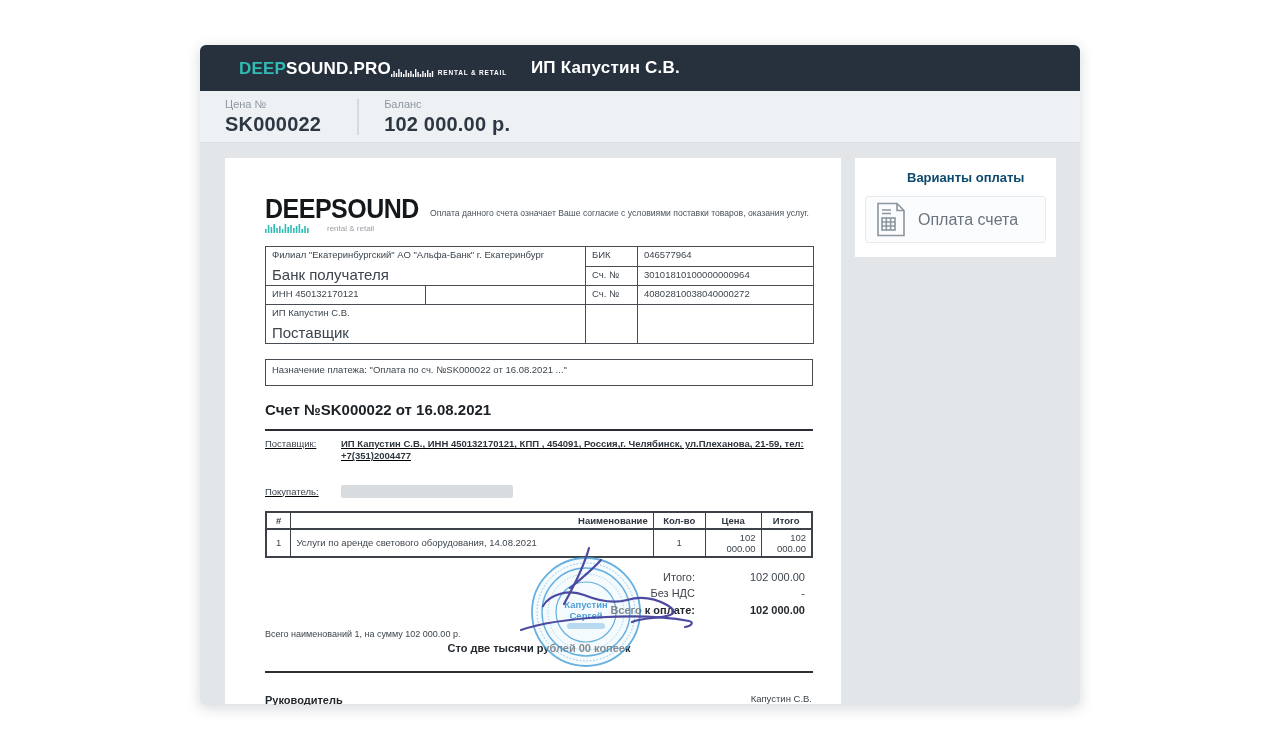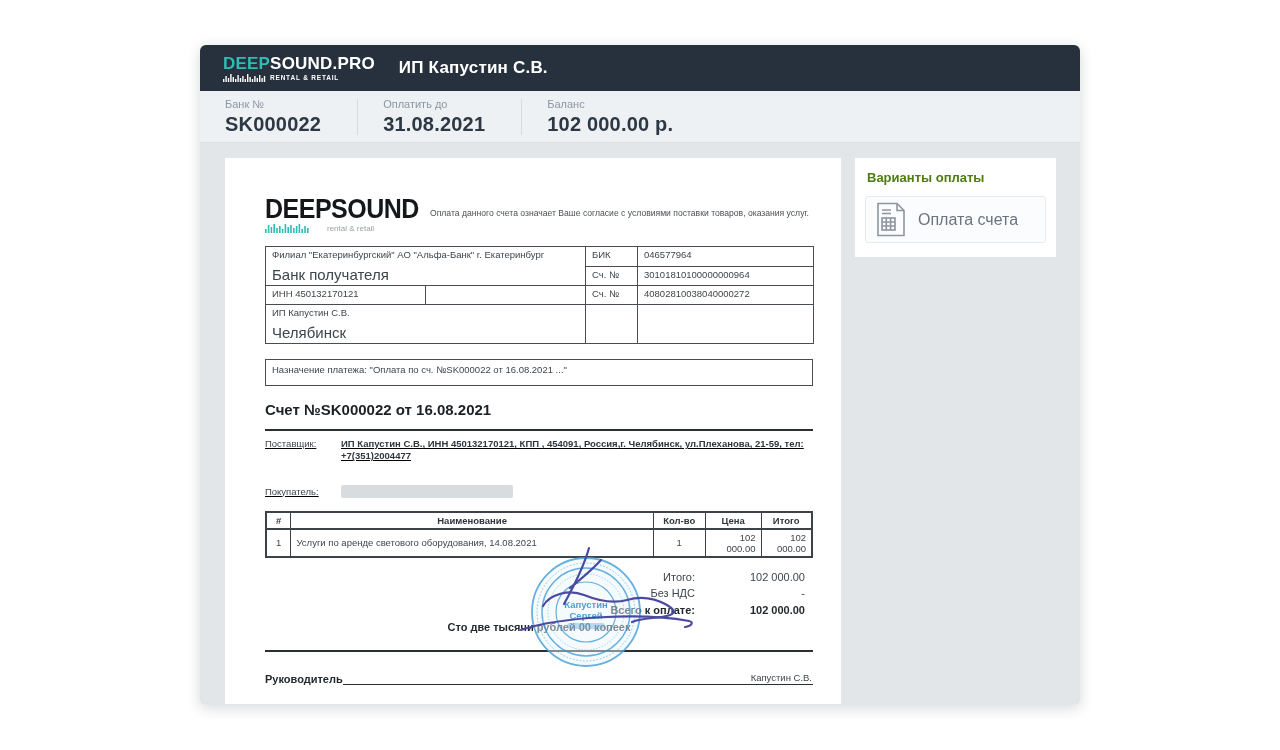--- a/index.html
+++ b/index.html
@@ -1,21 +1,21 @@
 <!DOCTYPE html>
 <html><head>
 <meta charset="utf-8">
 <style>
   * { margin:0; padding:0; box-sizing:border-box; }
   html,body { width:1280px; height:750px; background:#ffffff; font-family:"Liberation Sans",sans-serif; }
   .app { position:absolute; left:200px; top:45px; width:880px; height:660px; border-radius:6px; overflow:hidden; background:#e3e6e9; box-shadow:0 3px 14px rgba(30,40,50,.18); }
 
   
   .app-header { height:46px; background:#27313d; display:flex; align-items:center; }
-  .logo { margin-left:23px; display:flex; flex-direction:column; line-height:1; }
+  .logo { margin-left:39px; display:flex; flex-direction:row; line-height:1; }
   .logo-line1 { font-size:17px; font-weight:bold; letter-spacing:.2px; }
   .logo-deep { color:#2ebcb4; } .logo-rest { color:#ffffff; }
   .logo-line2 { display:flex; align-items:flex-end; gap:3px; margin-top:2px; }
   .logo-tagline { font-size:6.5px; font-weight:bold; color:#ffffff; letter-spacing:.8px; }
   .org-title { color:#ffffff; font-size:17px; font-weight:600; margin-left:24px; letter-spacing:.2px; }
 
   
   .stats { height:52px; background:#eef1f4; display:flex; align-items:center; border-bottom:1px solid #dde1e5; }
   .stat { padding:0 36px 0 25px; }
   .stat-label { font-size:11px; color:#8d97a1; margin-bottom:3px; }
@@ -47,42 +47,42 @@
   .hr-thick { width:548px; border-top:2px solid #2b2f33; margin-top:11px; }
 
   .party-row { display:flex; margin-top:7px; font-size:9.5px;text-decoration:underline; }
   .party-label { width:76px; color:#3d454d; flex-shrink:0; }
   .party-value { flex:1; font-weight:bold; color:#2f363d; line-height:1.3; }
   .redacted { width:172px; height:13px; background:#d9dcdf; border-radius:2px; filter:blur(.6px); }
 
   .items-table { width:548px; margin-top:13px; border:2px solid #3c4248; }
   .items-table th, .items-table td { border:1px solid #3c4248; font-size:9.5px; padding:2px 5px; color:#3d454d; }
   .items-table th { font-weight:bold; color:#2f363d; border-bottom:2px solid #3c4248; text-align:center; }
-  .items-table th.al { text-align:center; }
+  .items-table th.al { text-align:right; }
   .items-table td.c { text-align:center; }
   .items-table td.r { text-align:right; }
 
   .totals { width:540px; margin-top:11px; font-size:11px; color:#3d454d; }
   .total-row { display:flex; justify-content:flex-end; line-height:1.5; }
   .total-value { width:110px; text-align:right; }
   .total-bold { font-weight:bold; color:#24292e; }
 
   .summary { font-size:9px; margin-top:11px; color:#3d454d; }
   .amount-words { font-size:11px; font-weight:bold; margin-top:3px; color:#24292e;text-align:center; }
   .director-row { display:flex; margin-top:20px; align-items:flex-end; width:548px; }
   .director-label { font-size:11px; font-weight:bold; color:#24292e; }
   .director-line { flex:1; border-bottom:1px solid #2b2f33; height:13px; }
   .director-name { font-size:9.5px; color:#3d454d; border-bottom:1px solid #2b2f33; padding:0 1px 1px 6px; }
 
   .sig-overlay { position:absolute; left:268px; top:386px; width:230px; height:180px; pointer-events:none; }
 
   
   .sidebar { width:201px; }
   .payment-card { background:#ffffff; padding:12px 10px 14px; }
-  .payment-title { font-size:13px; font-weight:bold; color:#4d7c0f; padding-left:2px; }
+  .payment-title { font-size:13px; font-weight:bold; color:#0c4a6e; padding-left:2px;margin-left:40px; }
   .payment-option { margin-top:11px; height:47px; background:#fbfcfd; border:1px solid #e7eaed; border-radius:3px; display:flex; align-items:center; padding:0 10px; gap:12px; cursor:pointer; }
   .payment-option-label { font-size:16px; color:#6a747e; }
 </style>
 </head>
 <body>
 
 <div class="app">
 
   <div class="app-header">
     <div class="logo">
@@ -111,28 +111,24 @@
           </g>
         </svg>
         <span class="logo-tagline">RENTAL &amp; RETAIL</span>
       </div>
     </div>
     <div class="org-title">ИП Капустин С.В.</div>
   </div>
 
   <div class="stats">
     <div class="stat">
-      <div class="stat-label">Банк №</div>
+      <div class="stat-label">Цена №</div>
       <div class="stat-value">SK000022</div>
     </div>
     <div class="stat-divider"></div>
-    <div class="stat">
-      <div class="stat-label">Оплатить до</div>
-      <div class="stat-value">31.08.2021</div>
-    </div>
     <div class="stat-divider"></div>
     <div class="stat">
       <div class="stat-label">Баланс</div>
       <div class="stat-value">102 000.00 р.</div>
     </div>
   </div>
 
   <div class="content">
 
     <div class="invoice-card">
@@ -192,21 +188,21 @@
         <tr class="r19">
           <td>ИНН 450132170121</td>
           <td></td>
           <td>Сч. №</td>
           <td>40802810038040000272</td>
         </tr>
         <tr class="r39">
           <td colspan="2">
             <div class="cell-stack" style="height:34px;">
               <div style="font-weight:normal">ИП Капустин С.В.</div>
-              <div class="cellcap">Челябинск</div>
+              <div class="cellcap">Поставщик</div>
             </div>
           </td>
           <td></td>
           <td></td>
         </tr>
       </tbody>
         </table>
 
       <div class="purpose-box">Назначение платежа: "Оплата по сч. №SK000022 от 16.08.2021 ..."</div>
 
@@ -256,20 +252,21 @@
         <div class="total-row">
           <div>Без НДС</div>
           <div class="total-value">-</div>
         </div>
         <div class="total-row total-bold">
           <div>Всего к оплате:</div>
           <div class="total-value">102 000.00</div>
         </div>
       </div>
 
+      <div class="summary">Всего наименований 1, на сумму 102 000.00 р.</div>
       <div class="amount-words">Сто две тысячи рублей 00 копеек</div>
       <div class="hr-thick" style="margin-top:17px;"></div>
 
       <div class="director-row">
         <div class="director-label">Руководитель</div>
         <div class="director-line"></div>
         <div class="director-name">Капустин С.В.</div>
       </div>
 
       <svg class="sig-overlay" viewBox="0 0 230 180">

